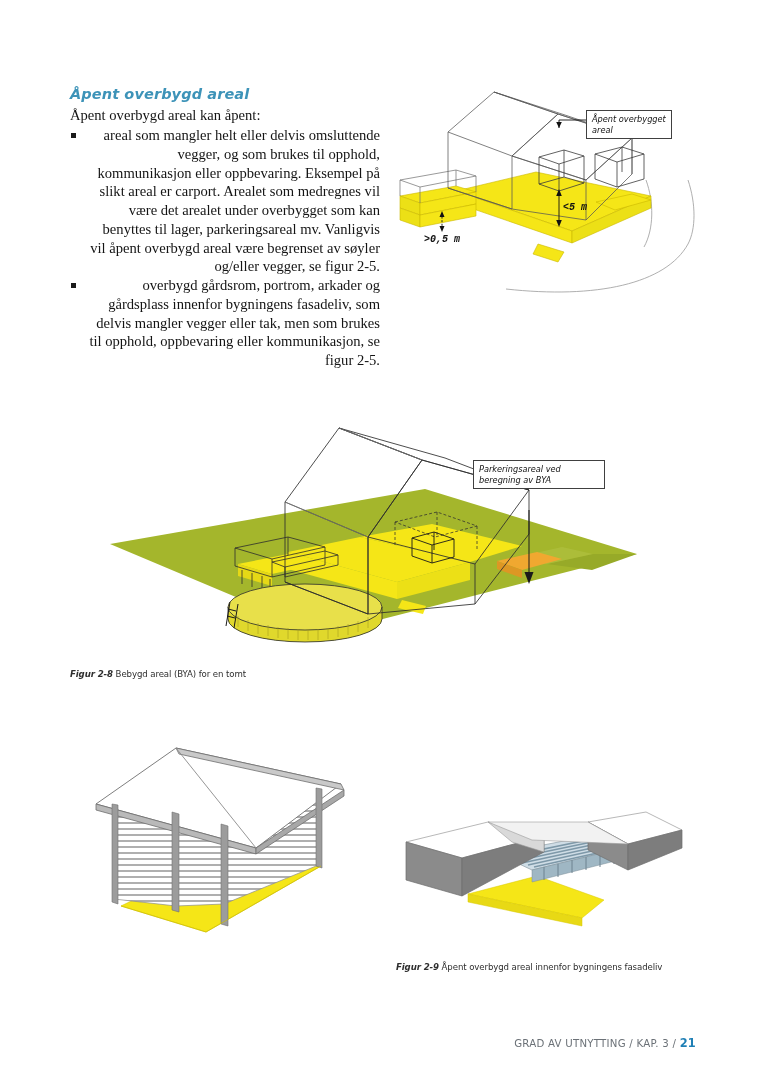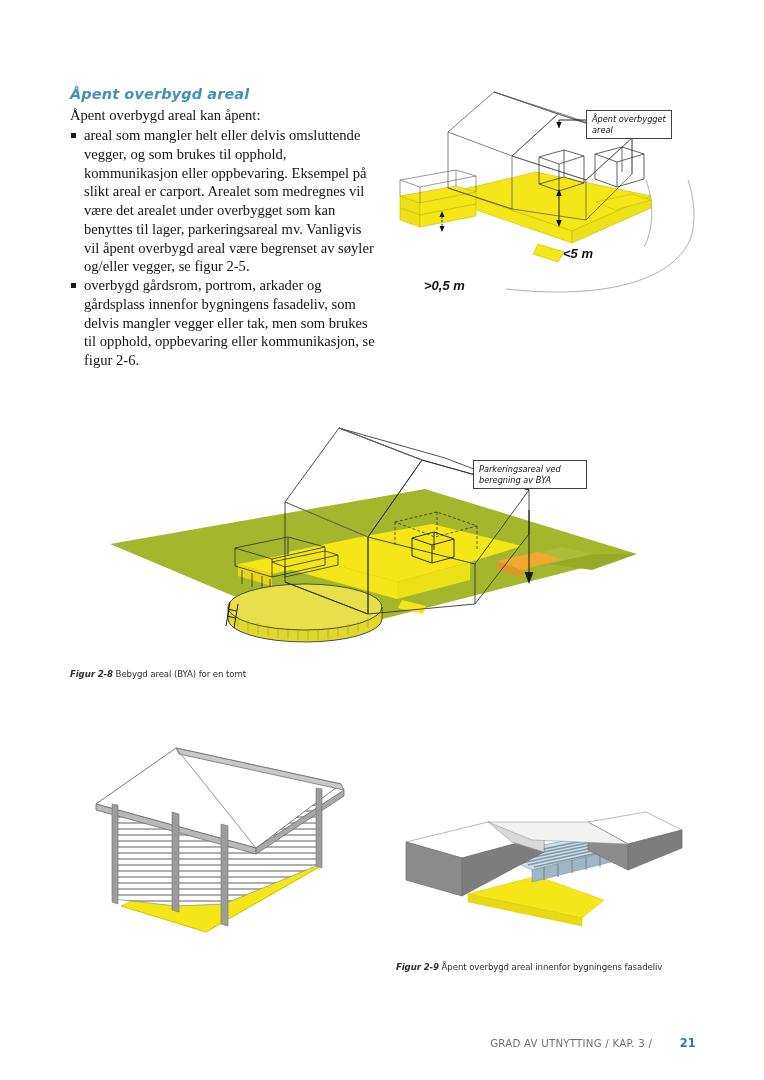--- a/index.html
+++ b/index.html
@@ -50,21 +50,21 @@
     margin: 0;
     padding: 0;
   }
   ul.bullets > li {
     position: relative;
     padding-left: 14px;
     font-size: 14.6px;
     line-height: 1.285;
     margin-bottom: 0px;
     color: #141414;
-    text-align: left;
+    text-align: right;
   }
   ul.bullets > li::before {
     content: "";
     position: absolute;
     left: 1px;
     top: 7px;
     width: 4.5px;
     height: 4.5px;
     background: #1a1a1a;
   }
@@ -97,58 +97,56 @@
     font-family: "DejaVu Sans", sans-serif;
     font-size: 10.2px;
     letter-spacing: 0.25px;
     color: #6b7177;
     white-space: nowrap;
   }
   .footer .pageno {
     color: #1f7fb5;
     font-weight: bold;
     font-size: 11.4px;
-    margin-left: 24px;
   }
 
   
   .callout {
     position: absolute;
     border: 1px solid #404040;
     background: #fff;
     font-family: "DejaVu Sans", sans-serif;
     font-style: italic;
     font-size: 8.2px;
     line-height: 1.3;
     color: #111;
     padding: 3px 5px 3px 5px;
     box-sizing: border-box;
   }
   .dim-label {
     position: absolute;
-    font-family: Liberation Sans, sans-serif;
+    font-family: Liberation Mono, monospace;
     font-style: italic;
     font-weight: bold;
-    font-size: 13px;
+    font-size: 10px;
     color: #111;
     white-space: nowrap;
-    margin-top: 44px;
   }
 </style>
 </head>
 <body>
 
 <div class="page">
 
   <div class="text-col">
     <h2 class="section-heading">Åpent overbygd areal</h2>
     <p class="intro-line">Åpent overbygd areal kan åpent:</p>
     <ul class="bullets">
       <li>areal som mangler helt eller delvis omsluttende vegger, og som brukes til opphold, kommunikasjon eller oppbevaring. Eksempel på slikt areal er carport. Arealet som medregnes vil være det arealet under overbygget som kan benyttes til lager, parkeringsareal mv. Vanligvis vil åpent overbygd areal være begrenset av søyler og/eller vegger, se figur 2-5.</li>
-      <li>overbygd gårdsrom, portrom, arkader og gårdsplass innenfor bygningens fasadeliv, som delvis mangler vegger eller tak, men som brukes til opphold, oppbevaring eller kommunikasjon, se figur 2-6.</li>
+      <li>overbygd gårdsrom, portrom, arkader og gårdsplass innenfor bygningens fasadeliv, som delvis mangler vegger eller tak, men som brukes til opphold, oppbevaring eller kommunikasjon, se figur 2-5.</li>
     </ul>
   </div>
 
   <div class="figure" style="left:396px; top:84px; width:330px; height:215px;">
     <svg width="330" height="215" viewBox="0 0 330 215">
 
       <path d="M110 205 C 200 215, 270 200, 292 160 C 300 145, 300 120, 292 96" fill="none" stroke="#9a9a9a" stroke-width="0.8"></path>
       <path d="M250 96 C 258 118, 258 145, 248 163" fill="none" stroke="#9a9a9a" stroke-width="0.8"></path>
 
       <polygon points="60,107 140,88 255,112 176,147" fill="#f5e617" stroke="#cbb800" stroke-width="0.6"></polygon>
@@ -349,21 +347,21 @@
         <line x1="340" y1="141" x2="340" y2="159"></line>
         <polyline points="320,152 340,159 362,153"></polyline>
       </g>
 
       <g stroke="#1a1a1a" stroke-width="1">
         <line x1="437" y1="106" x2="437" y2="172"></line>
       </g>
       <polygon points="437,180 432.5,168 441.5,168" fill="#1a1a1a"></polygon>
     </svg>
 
-    <div class="callout" style="left:381px; top:56px; width:114px;">
+    <div class="callout" style="left:381px; top:56px; width:132px;">
       <div>Parkeringsareal ved</div>
       <div>beregning av BYA</div>
     </div>
   </div>
 
   <div class="caption" style="left:70px; top:669px; width:400px;">
     <b>Figur 2-8</b>
     <span>Bebygd areal (BYA) for en tomt</span>
   </div>
 

